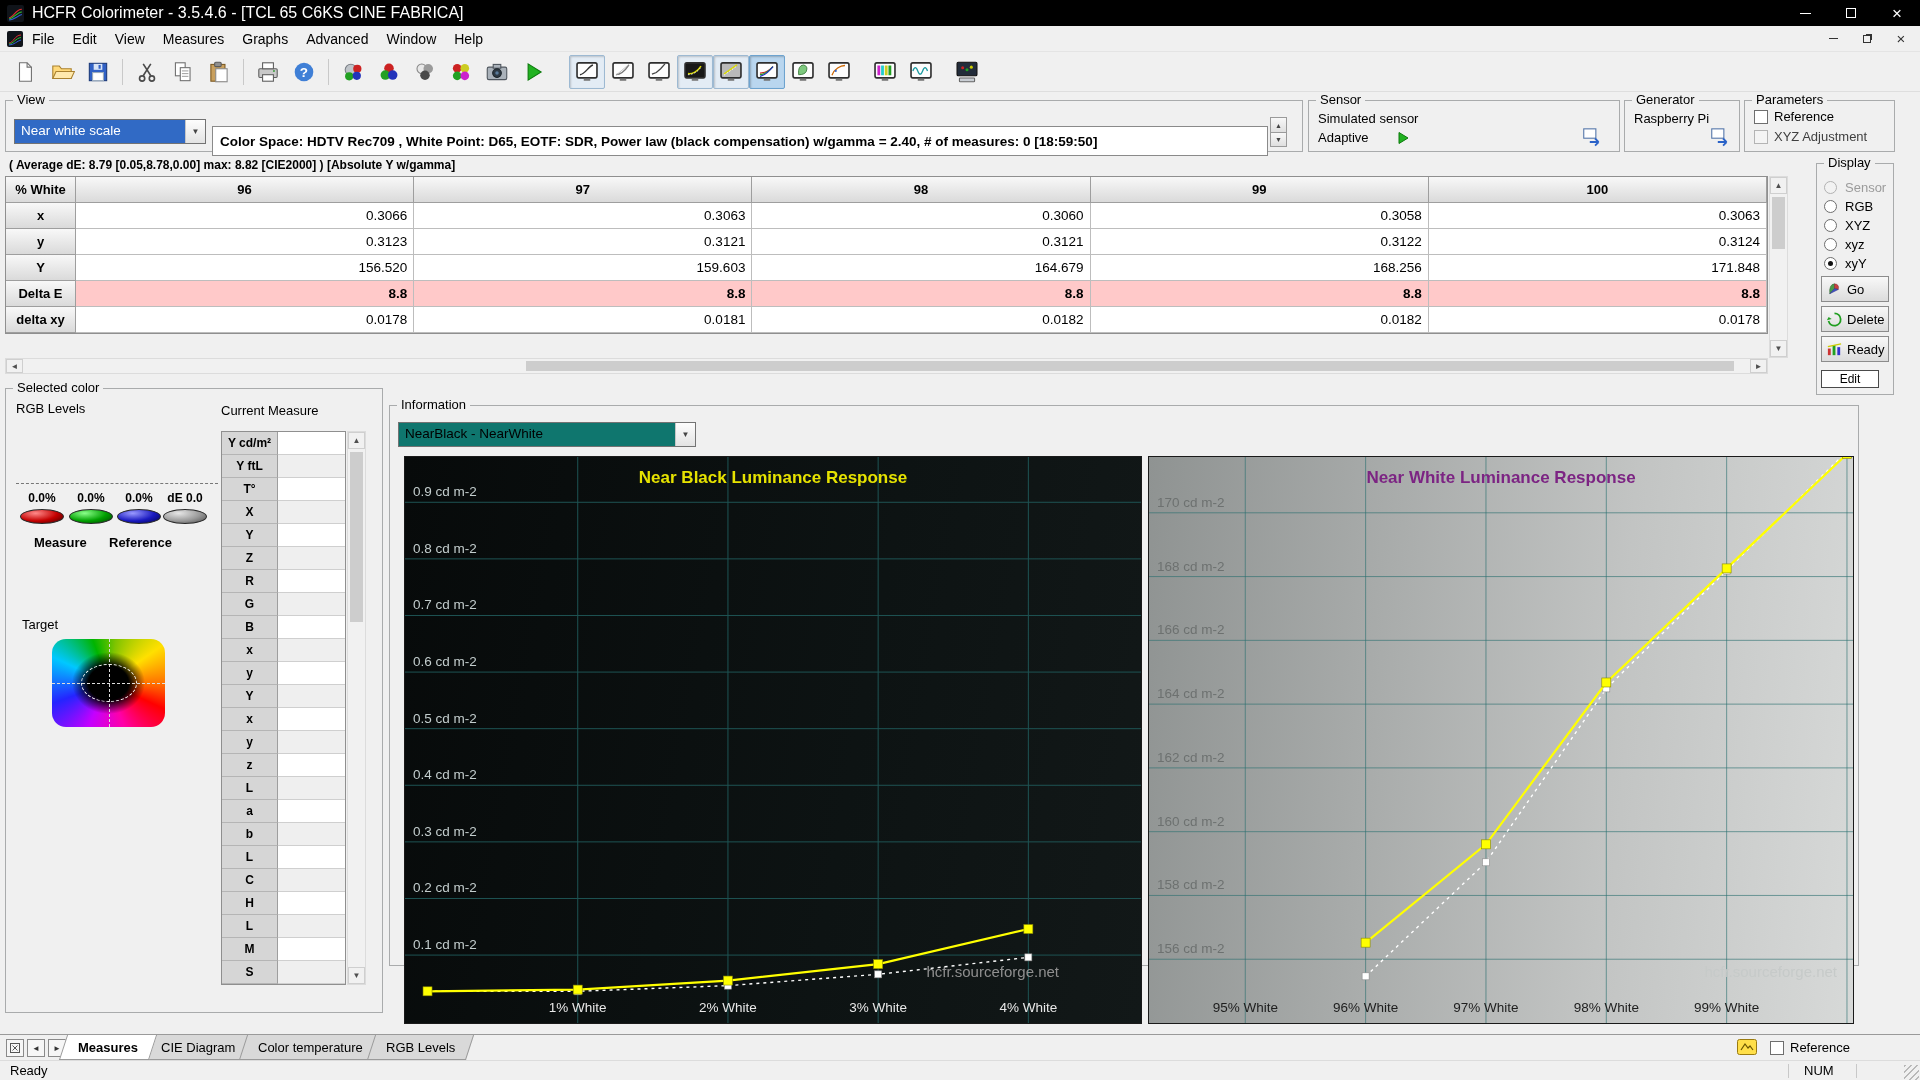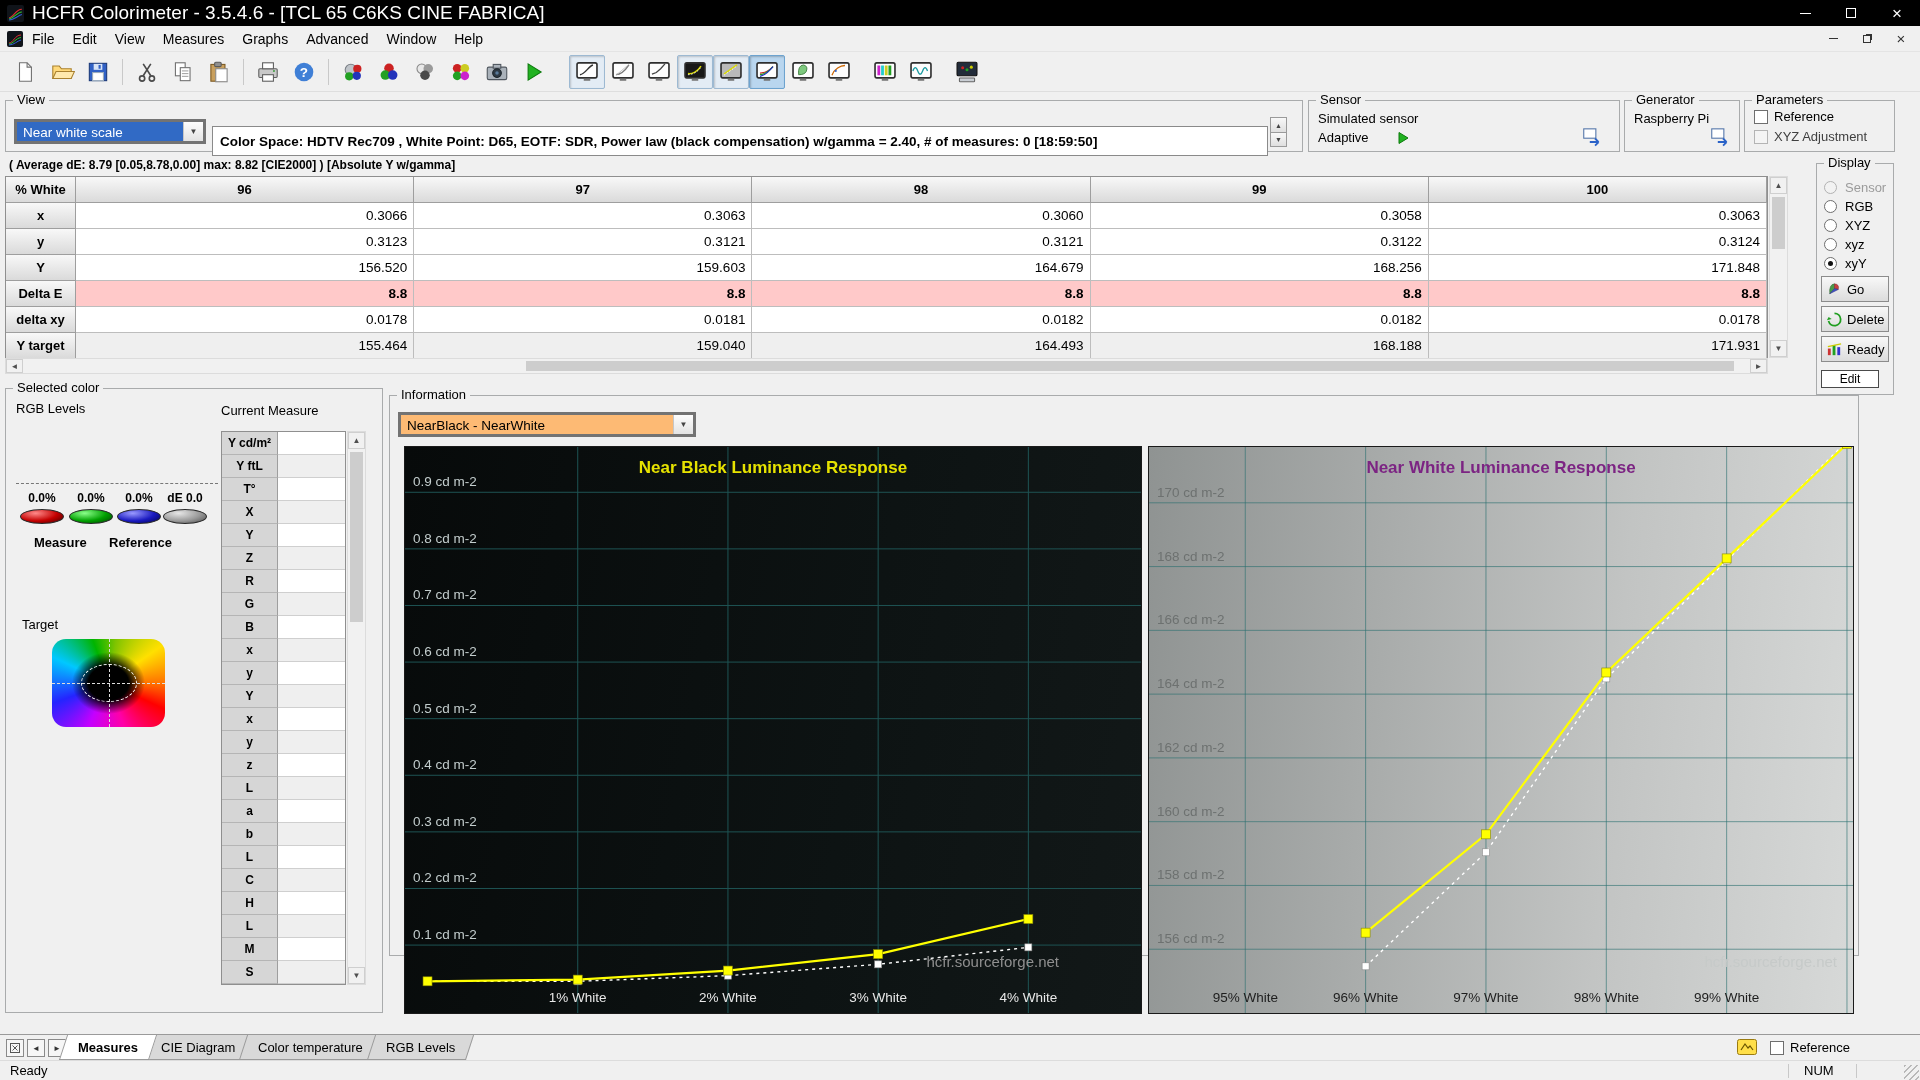--- a/index.html
+++ b/index.html
@@ -6,21 +6,21 @@
   html,body{width:1920px;height:1080px;overflow:hidden;background:#f0f0f0;
     font-family:"Liberation Sans",sans-serif;font-size:14px;color:#000}
   #app{position:relative;width:1920px;height:1080px;background:#f0f0f0}
   .abs{position:absolute}
   button{font:inherit;background:none;border:none;padding:0;text-align:left}
 
   
   #titlebar{position:absolute;left:0;top:0;width:1920px;height:26px;background:#000;
     display:flex;align-items:center;color:#fff}
   #titlebar .appicon{margin-left:7px;width:17px;height:17px;flex:none}
-  #titlebar .ttext{margin-left:8px;font-size:19px;white-space:nowrap}
+  #titlebar .ttext{margin-left:8px;font-size:16px;white-space:nowrap}
   #winbtns{margin-left:auto;display:flex;height:26px}
   .wbtn{width:46px;height:26px;display:flex;align-items:center;justify-content:center;color:#fff}
   .gl-min{width:11px;height:1px;background:#fff}
   .gl-max{width:10px;height:10px;border:1px solid #fff}
   .gl-close{font-size:17px;line-height:1}
 
   
   #menubar{position:absolute;left:0;top:26px;width:1920px;height:26px;background:#f0f0f0;
     display:flex;align-items:center;border-bottom:1px solid #e4e4e4}
   #menubar .appicon{margin-left:7px;width:16px;height:16px;flex:none}
@@ -39,21 +39,21 @@
   .tb.checked{background:#e3ecf5;border:1px solid #9db9d2;box-shadow:inset 1px 1px 2px rgba(0,0,0,.18)}
   .tb.checked-hl{background:#b9d6ef;border:1px solid #6da3cf;box-shadow:inset 1px 1px 2px rgba(0,0,0,.22)}
   .tbsep{width:1px;height:26px;background:#c9c9c9;margin:0 6px;flex:none}
   .tbicon{display:flex}
 
   
   .gbox{position:absolute;border:1px solid #a9abac;background:#f0f0f0}
   .gcap{position:absolute;top:-9px;left:7px;background:#f0f0f0;padding:0 4px;font-size:13px;z-index:3}
 
   
-  .combo{position:absolute;background:#fdba74;border:3px solid #737373;display:flex;overflow:hidden}
+  .combo{position:absolute;background:#0f766e;border:1px solid #737373;display:flex;overflow:hidden}
   .combo .val{flex:1;padding:3px 6px;font-size:13.5px;white-space:nowrap;overflow:hidden}
   .combo.sel .val{background:#316ac5;color:#fff}
   .combo .cbtn{width:20px;border-left:1px solid #c6c6c6;background:linear-gradient(#fdfdfd,#e3e3e3);
     display:flex;align-items:center;justify-content:center;font-size:8px;color:#444;flex:none}
 
   .sunken{position:absolute;border:1px solid #8a8a8a;background:#fff;display:flex;align-items:center;
     padding:0 7px;font-weight:bold;font-size:13.5px;white-space:nowrap;overflow:hidden}
   .spinbtn{position:absolute;width:17px;height:16px;border:1px solid #9a9a9a;background:linear-gradient(#f8f8f8,#dfdfdf);
     display:flex;align-items:center;justify-content:center;font-size:7px;color:#444}
 
@@ -540,28 +540,20 @@
         <div class="vcell">8.8</div>
       </div>
       <div class="trow">
         <div class="lcell">delta xy</div>
         <div class="vcell">0.0178</div>
         <div class="vcell">0.0181</div>
         <div class="vcell">0.0182</div>
         <div class="vcell">0.0182</div>
         <div class="vcell">0.0178</div>
       </div>
-      <div class="trow muted">
-        <div class="lcell">Y target</div>
-        <div class="vcell">155.464</div>
-        <div class="vcell">159.040</div>
-        <div class="vcell">164.493</div>
-        <div class="vcell">168.188</div>
-        <div class="vcell">171.931</div>
-      </div>
     </div>
 
   <div class="sb" style="left:1769px;top:176px;width:19px;height:182px">
     <div class="sbtn" style="left:0;top:0;width:17px;height:17px">▲</div>
     <div class="thumb" style="left:2px;top:20px;width:13px;height:52px"></div>
     <div class="sbtn" style="left:0;bottom:0;width:17px;height:17px">▼</div>
   </div>
 
   <div class="sb" style="left:5px;top:358px;width:1763px;height:16px">
     <div class="sbtn" style="left:0;top:0;width:17px;height:14px">◄</div>
@@ -747,21 +739,21 @@
   <div class="glab" style="left: 10px;">0.0%</div>
       <div class="gauge" style="left: 14px; background: radial-gradient(at 35% 25%, rgb(255, 138, 138), rgb(196, 0, 0) 55%, rgb(60, 0, 0));"></div>
       <div class="glab" style="left: 59px;">0.0%</div>
       <div class="gauge" style="left: 63px; background: radial-gradient(at 35% 25%, rgb(138, 255, 138), rgb(0, 160, 0) 55%, rgb(0, 60, 0));"></div>
       <div class="glab" style="left: 107px;">0.0%</div>
       <div class="gauge" style="left: 111px; background: radial-gradient(at 35% 25%, rgb(154, 154, 255), rgb(26, 26, 192) 55%, rgb(0, 0, 72));"></div>
       <div class="glab" style="left: 153px;">dE 0.0</div>
       <div class="gauge" style="left: 157px; background: radial-gradient(at 35% 25%, rgb(230, 230, 230), rgb(154, 154, 154) 55%, rgb(74, 74, 74));"></div>
     </div>
 
-  <div class="gbox" id="infopanel" style="left:389px;top:395px;width:1470px;height:561px">
+  <div class="gbox" id="infopanel" style="left:389px;top:405px;width:1470px;height:561px">
     <span class="gcap">Information</span>
     <div class="combo" style="left:8px;top:16px;width:298px;height:25px">
       <span class="val">NearBlack - NearWhite</span>
       <span class="cbtn">▼</span>
     </div>
     <div id="chart-nearblack" class="chart"><svg viewBox="0 0 736 566" width="736" height="566">
           <line x1="172.734693877551" y1="0" x2="172.734693877551" y2="566" stroke="#1e5454" stroke-width="1"></line>
           <line x1="322.93877551020404" y1="0" x2="322.93877551020404" y2="566" stroke="#1e5454" stroke-width="1"></line>
           <line x1="473.1428571428571" y1="0" x2="473.1428571428571" y2="566" stroke="#1e5454" stroke-width="1"></line>
           <line x1="623.3469387755102" y1="0" x2="623.3469387755102" y2="566" stroke="#1e5454" stroke-width="1"></line>

